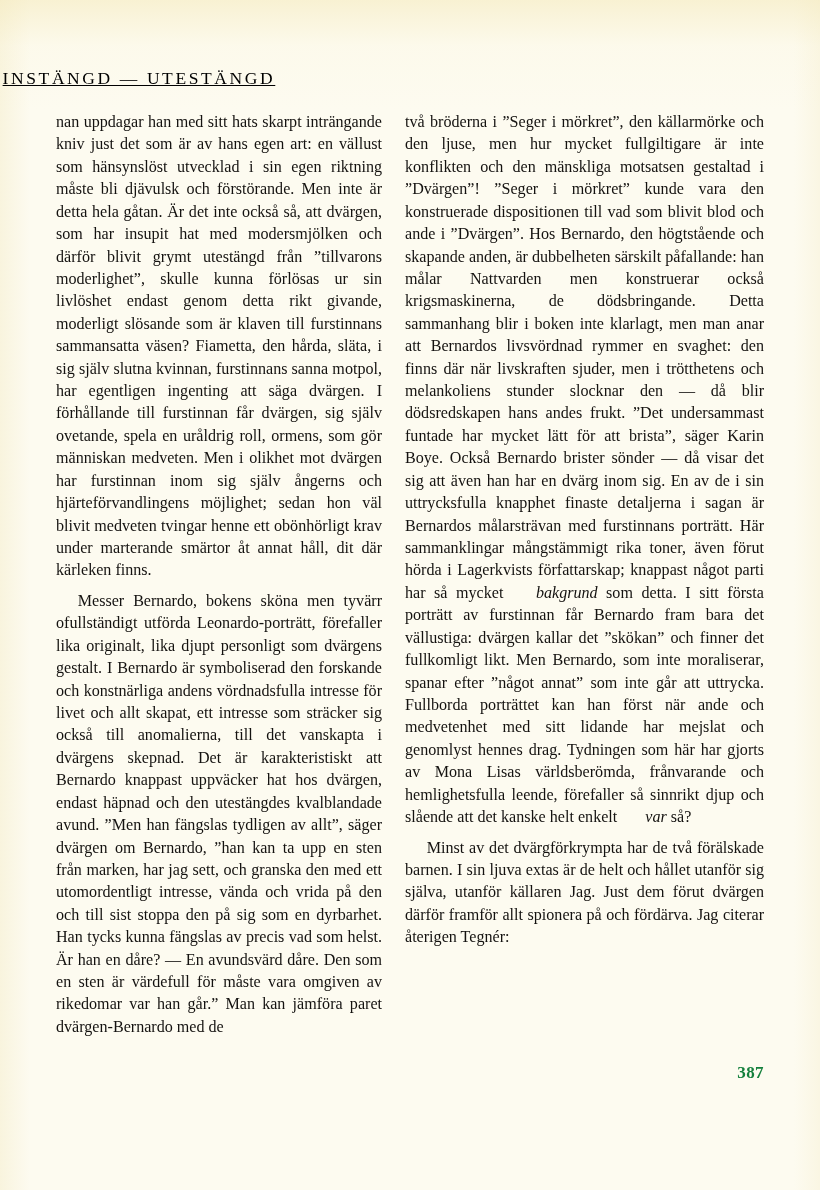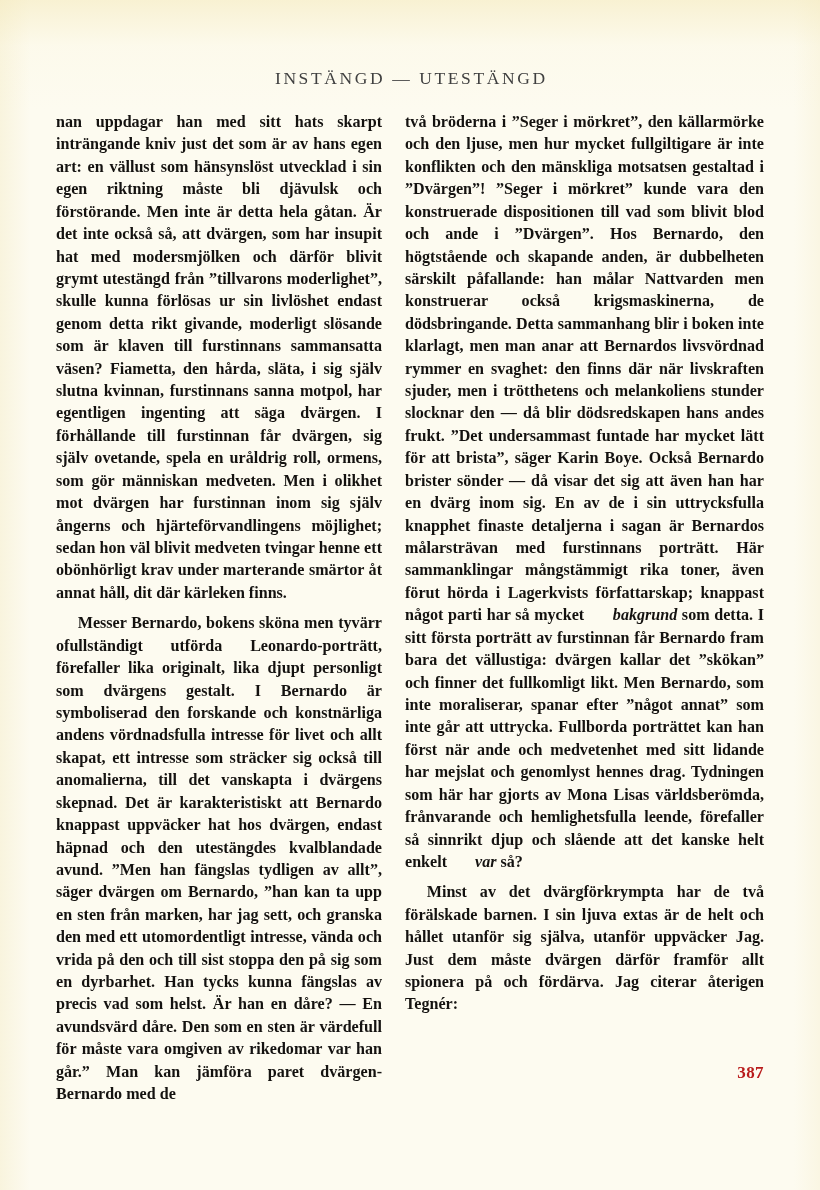--- a/index.html
+++ b/index.html
@@ -27,25 +27,26 @@
   }
   .page {
     position: absolute;
     inset: 0;
   }
   .running-head {
     position: absolute;
     top: 68px;
     left: 0;
     right: 0;
-    text-align: center;
+    text-align: left;
     font-size: 17.5px;
     letter-spacing: 2.6px;
-    color: #404040;
+    color: #000000;
     text-indent: 2.6px;
+    text-decoration: underline;
   }
   .columns {
     position: absolute;
     top: 111px;
     left: 56px;
     width: 708px;
     display: flex;
     gap: 23px;
   }
   .col {
@@ -55,62 +56,61 @@
     text-align: justify;
     text-justify: inter-word;
     hyphens: manual;
   }
   .col-right {
     width: 359px;
   }
   .col p {
     margin: 0;
     text-indent: 0;
-    font-weight: bold;
   }
   .col p.indent {
     text-indent: 1.35em;
   }
   .col p + p {
     margin-top: 8px;
   }
   em {
     font-style: italic;
     margin-left: 24px;
   }
   .folio {
     position: absolute;
     top: 1063px;
     left: 0;
     width: 764px;
     text-align: right;
     font-size: 17px;
     font-weight: bold;
     letter-spacing: 0.4px;
-    color: #b91c1c;
+    color: #15803d;
   }
 </style>
 </head>
 <body>
 
 <div class="paper-tint"></div>
 
 <div class="page">
 
   <div class="running-head">INSTÄNGD — UTESTÄNGD</div>
 
   <div class="columns">
 
     <div class="col col-left">
       <p>nan uppdagar han med sitt hats skarpt inträngande kniv just det som är av hans egen art: en vällust som hänsynslöst utvecklad i sin egen riktning måste bli djävulsk och förstörande. Men inte är detta hela gåtan. Är det inte också så, att dvärgen, som har insupit hat med modersmjölken och därför blivit grymt utestängd från ”tillvarons moderlighet”, skulle kunna förlösas ur sin livlöshet endast genom detta rikt givande, moderligt slösande som är klaven till furstinnans sammansatta väsen? Fiametta, den hårda, släta, i sig själv slutna kvinnan, furstinnans sanna motpol, har egentligen ingenting att säga dvärgen. I förhållande till furstinnan får dvärgen, sig själv ovetande, spela en uråldrig roll, ormens, som gör människan medveten. Men i olikhet mot dvärgen har furstinnan inom sig själv ångerns och hjärteförvandlingens möjlighet; sedan hon väl blivit medveten tvingar henne ett obönhörligt krav under marterande smärtor åt annat håll, dit där kärleken finns.</p>
       <p class="indent">Messer Bernardo, bokens sköna men tyvärr ofullständigt utförda Leonardo-porträtt, förefaller lika originalt, lika djupt personligt som dvärgens gestalt. I Bernardo är symboliserad den forskande och konstnärliga andens vördnadsfulla intresse för livet och allt skapat, ett intresse som sträcker sig också till anomalierna, till det vanskapta i dvärgens skepnad. Det är karakteristiskt att Bernardo knappast uppväcker hat hos dvärgen, endast häpnad och den utestängdes kvalblandade avund. ”Men han fängslas tydligen av allt”, säger dvärgen om Bernardo, ”han kan ta upp en sten från marken, har jag sett, och granska den med ett utomordentligt intresse, vända och vrida på den och till sist stoppa den på sig som en dyrbarhet. Han tycks kunna fängslas av precis vad som helst. Är han en dåre? — En avundsvärd dåre. Den som en sten är värdefull för måste vara omgiven av rikedomar var han går.” Man kan jämföra paret dvärgen-Bernardo med de</p>
     </div>
 
     <div class="col col-right">
       <p><span>två bröderna i ”Seger i mörkret”, den källarmörke och den ljuse, men hur mycket fullgiltigare är inte konflikten och den mänskliga motsatsen gestaltad i ”Dvärgen”! ”Seger i mörkret” kunde vara den konstruerade dispositionen till vad som blivit blod och ande i ”Dvärgen”. Hos Bernardo, den högtstående och skapande anden, är dubbelheten särskilt påfallande: han målar Nattvarden men konstruerar också krigsmaskinerna, de dödsbringande. Detta sammanhang blir i boken inte klarlagt, men man anar att Bernardos livsvördnad rymmer en svaghet: den finns där när livskraften sjuder, men i trötthetens och melankoliens stunder slocknar den — då blir dödsredskapen hans andes frukt. ”Det undersammast funtade har mycket lätt för att brista”, säger Karin Boye. Också Bernardo brister sönder — då visar det sig att även han har en dvärg inom sig. En av de i sin uttrycksfulla knapphet finaste detaljerna i sagan är Bernardos målarsträvan med furstinnans porträtt. Här sammanklingar mångstämmigt rika toner, även förut hörda i Lagerkvists författarskap; knappast något parti har så mycket </span><em>bakgrund</em><span> som detta. I sitt första porträtt av furstinnan får Bernardo fram bara det vällustiga: dvärgen kallar det ”skökan” och finner det fullkomligt likt. Men Bernardo, som inte moraliserar, spanar efter ”något annat” som inte går att uttrycka. Fullborda porträttet kan han först när ande och medvetenhet med sitt lidande har mejslat och genomlyst hennes drag. Tydningen som här har gjorts av Mona Lisas världsberömda, frånvarande och hemlighetsfulla leende, förefaller så sinnrikt djup och slående att det kanske helt enkelt </span><em>var</em><span> så?</span></p>
-      <p class="indent">Minst av det dvärgförkrympta har de två förälskade barnen. I sin ljuva extas är de helt och hållet utanför sig själva, utanför uppväcker Jag. Just dem måste dvärgen därför framför allt spionera på och fördärva. Jag citerar återigen Tegnér:</p>
+      <p class="indent">Minst av det dvärgförkrympta har de två förälskade barnen. I sin ljuva extas är de helt och hållet utanför sig själva, utanför källaren Jag. Just dem förut dvärgen därför framför allt spionera på och fördärva. Jag citerar återigen Tegnér:</p>
     </div>
 
   </div>
 
   <div class="folio">387</div>
 
 </div>
 
 </body></html>

